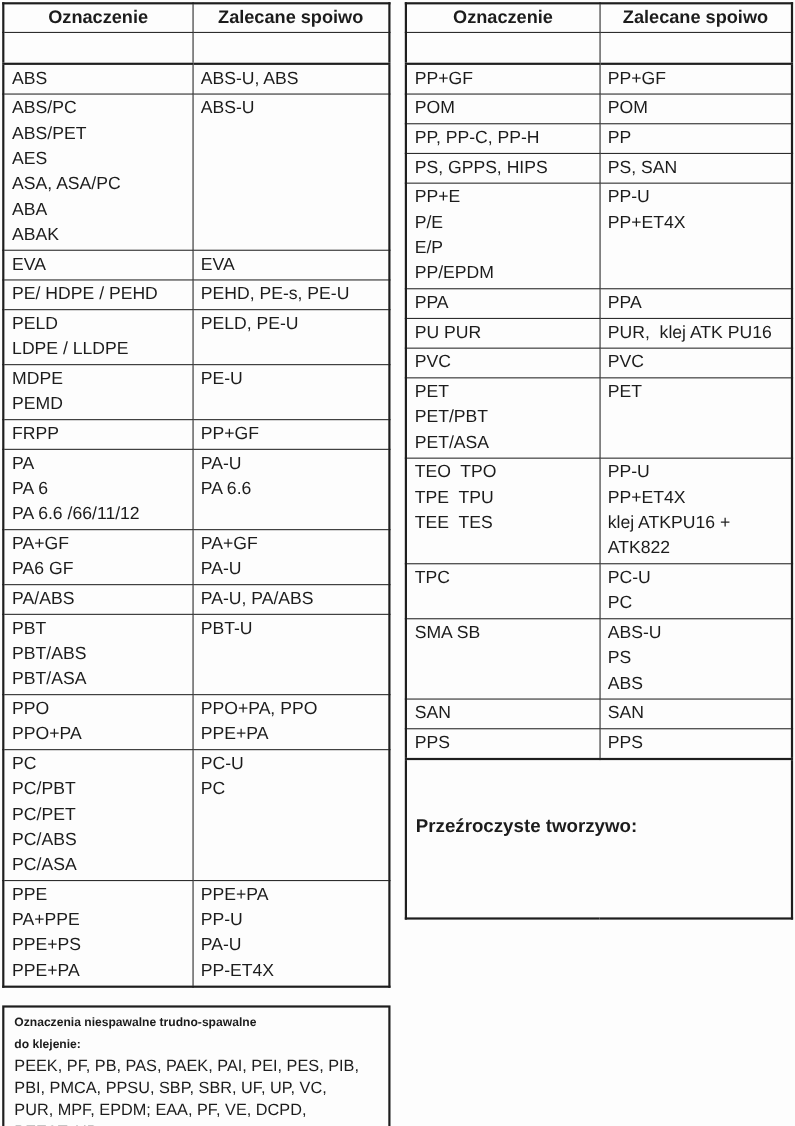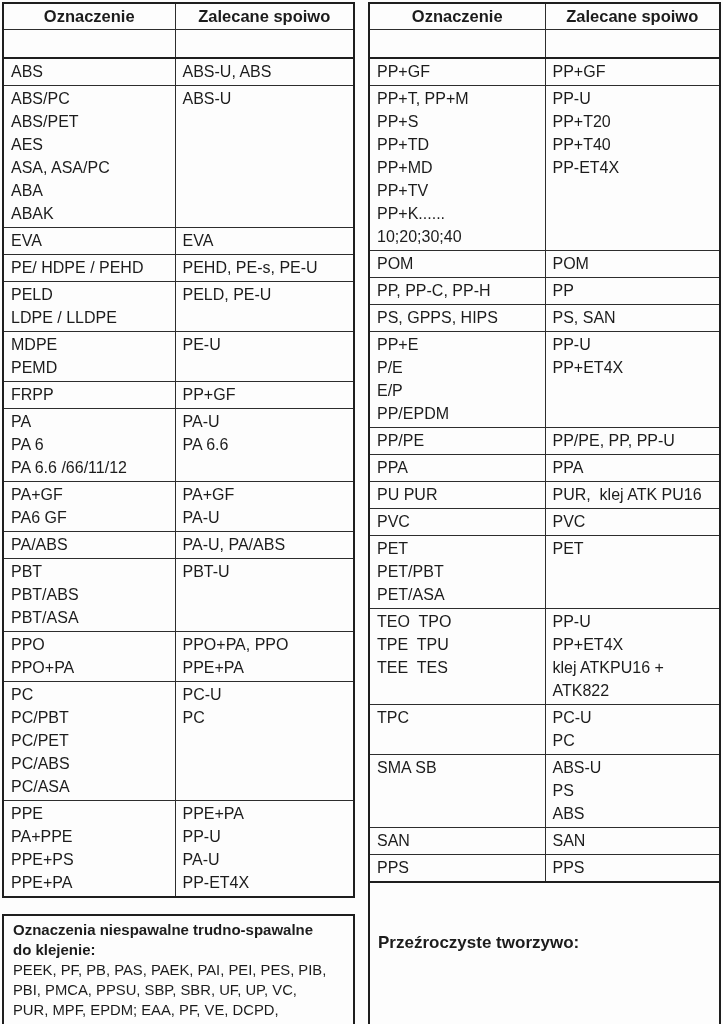--- a/index.html
+++ b/index.html
@@ -48,21 +48,21 @@
 
   .note {
     box-sizing: border-box;
     border: 2px solid #1e1e1e;
     margin-top: 16px;
     padding: 4px 9px;
     background: #fdfdfd;
   }
   .note-title {
     font-weight: bold;
-    font-size: 15px;
+    font-size: 11px;
     line-height: 20px;
     white-space: pre-wrap;
   }
   .note-body {
     font-size: 14.8px;
     line-height: 20px;
     white-space: pre-wrap;
   }
   tr.note-row td {
     border-top: 2px solid #1e1e1e;
@@ -204,55 +204,38 @@
       <tbody>
         <tr class="empty-row">
           <td></td>
           <td></td>
         </tr>
         <tr>
           <td>PP+GF</td>
           <td>PP+GF</td>
         </tr>
         <tr>
-          <td>PP+T, PP+M
-PP+S
-PP+TD
-PP+MD
-PP+TV
-PP+K......
-10;20;30;40</td>
-          <td class="v-mid">PP-U
-PP+T20
-PP+T40
-PP-ET4X</td>
-        </tr>
-        <tr>
           <td>POM</td>
           <td>POM</td>
         </tr>
         <tr>
           <td>PP, PP-C, PP-H</td>
           <td>PP</td>
         </tr>
         <tr>
           <td>PS, GPPS, HIPS</td>
           <td>PS, SAN</td>
         </tr>
         <tr>
           <td>PP+E
 P/E
 E/P
 PP/EPDM</td>
           <td>PP-U
 PP+ET4X</td>
-        </tr>
-        <tr>
-          <td>PP/PE</td>
-          <td>PP/PE, PP, PP-U</td>
         </tr>
         <tr>
           <td>PPA</td>
           <td>PPA</td>
         </tr>
         <tr>
           <td>PU PUR</td>
           <td>PUR,  klej ATK PU16</td>
         </tr>
         <tr>

